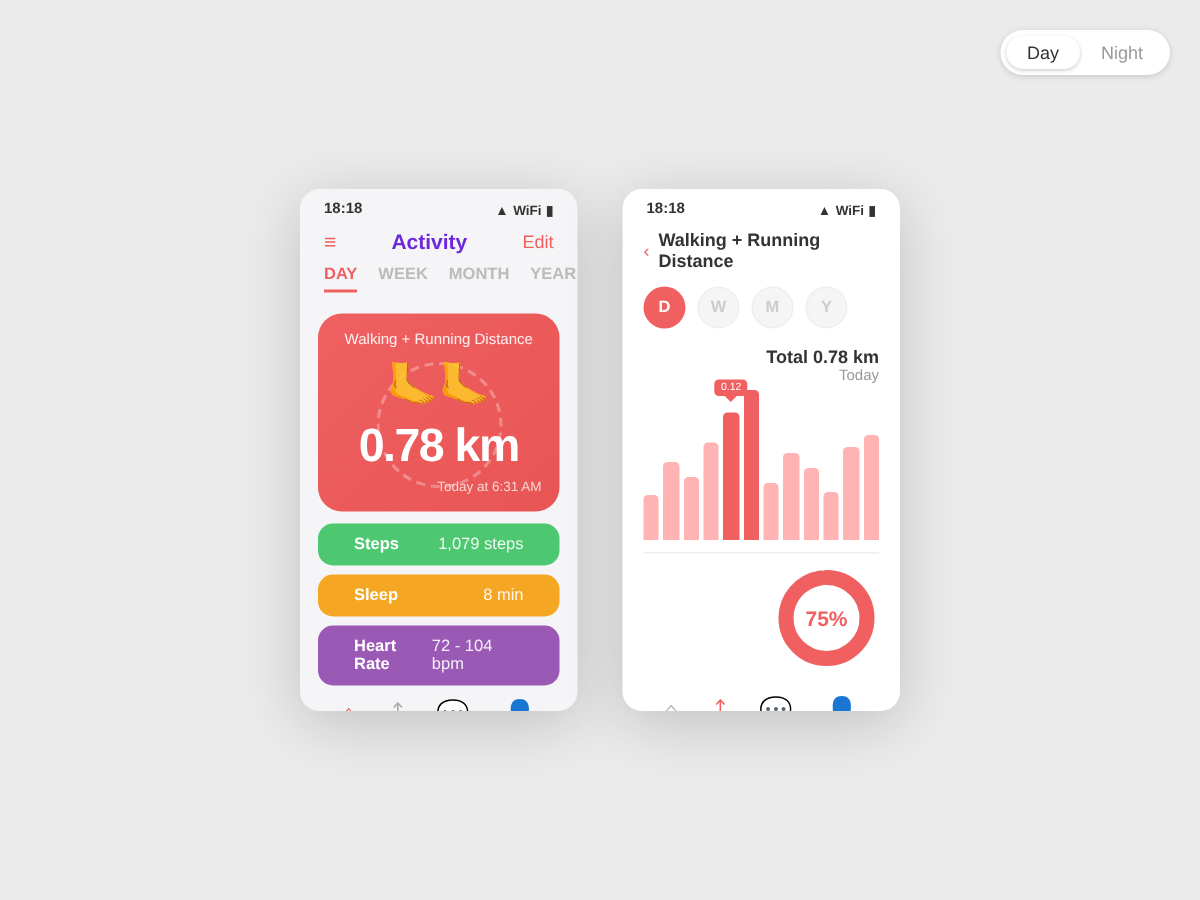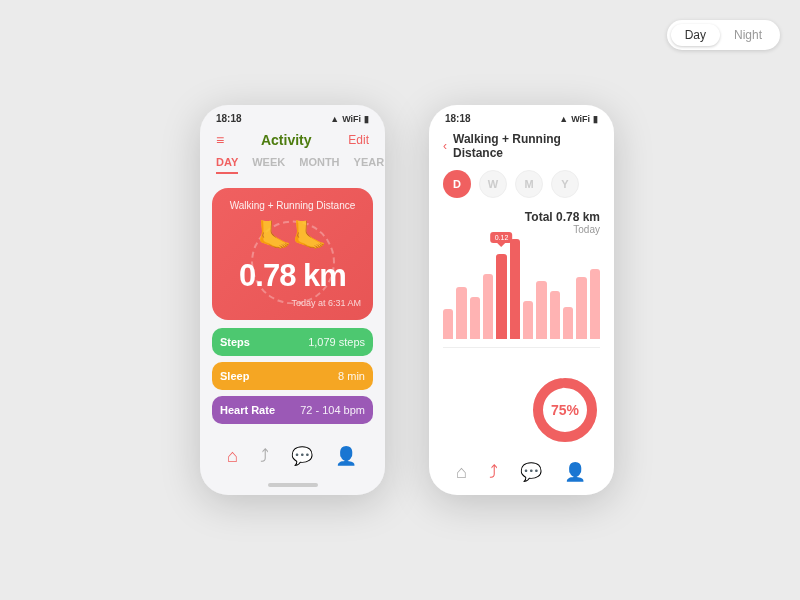--- a/index.html
+++ b/index.html
@@ -52,29 +52,28 @@
     
     .phones-container {
       display: flex;
       gap: 30px;
       align-items: center;
     }
 
     
     .phone {
       width: 185px;
-      height: 390px;
+      height: 348px;
       background: #f5f5f7;
-      border-radius: 28px;
+      border-radius: 13px;
       box-shadow: 0 8px 40px rgba(0,0,0,0.18), inset 0 0 0 2px #d8d8d8;
       overflow: hidden;
       position: relative;
       display: flex;
       flex-direction: column;
-      margin-left: 14px;
     }
 
     
     .status-bar {
       display: flex;
       justify-content: space-between;
       align-items: center;
       padding: 8px 16px 4px;
       font-size: 10px;
       font-weight: 600;
@@ -93,21 +92,21 @@
       background: #f5f5f7;
     }
 
     .phone1-header {
       display: flex;
       justify-content: space-between;
       align-items: center;
       padding: 4px 16px 6px;
     }
     .hamburger-icon { font-size: 14px; color: #f06060; }
-    .header-title { font-size: 14px; font-weight: 600; color: #4d7c0f; }
+    .header-title { font-size: 14px; font-weight: 600; color: #6d28d9; }
     .edit-link { font-size: 12px; color: #f06060; }
 
     .tab-bar {
       display: flex;
       gap: 14px;
       padding: 2px 16px 6px;
       border-bottom: none;
     }
     .tab-item {
       font-size: 11px;
@@ -163,21 +162,21 @@
       width: 80px;
       height: 80px;
       border: 2px dashed rgba(255,255,255,0.3);
       border-radius: 50%;
     }
 
     
     .stats-list { padding: 0 12px; display: flex; flex-direction: column; gap: 6px; }
     .stat-card {
       border-radius: 10px;
-      padding: 8px 8px;
+      padding: 8px 24px;
       display: flex;
       justify-content: space-between;
       align-items: center;
       color: white;
     }
     .stat-card.steps { background: #4dc870; }
     .stat-card.sleep { background: #f5a623; }
     .stat-card.heart { background: #9b59b6; }
     .stat-label { font-size: 11px; font-weight: 600; }
     .stat-value { font-size: 11px; opacity: 0.9; }

